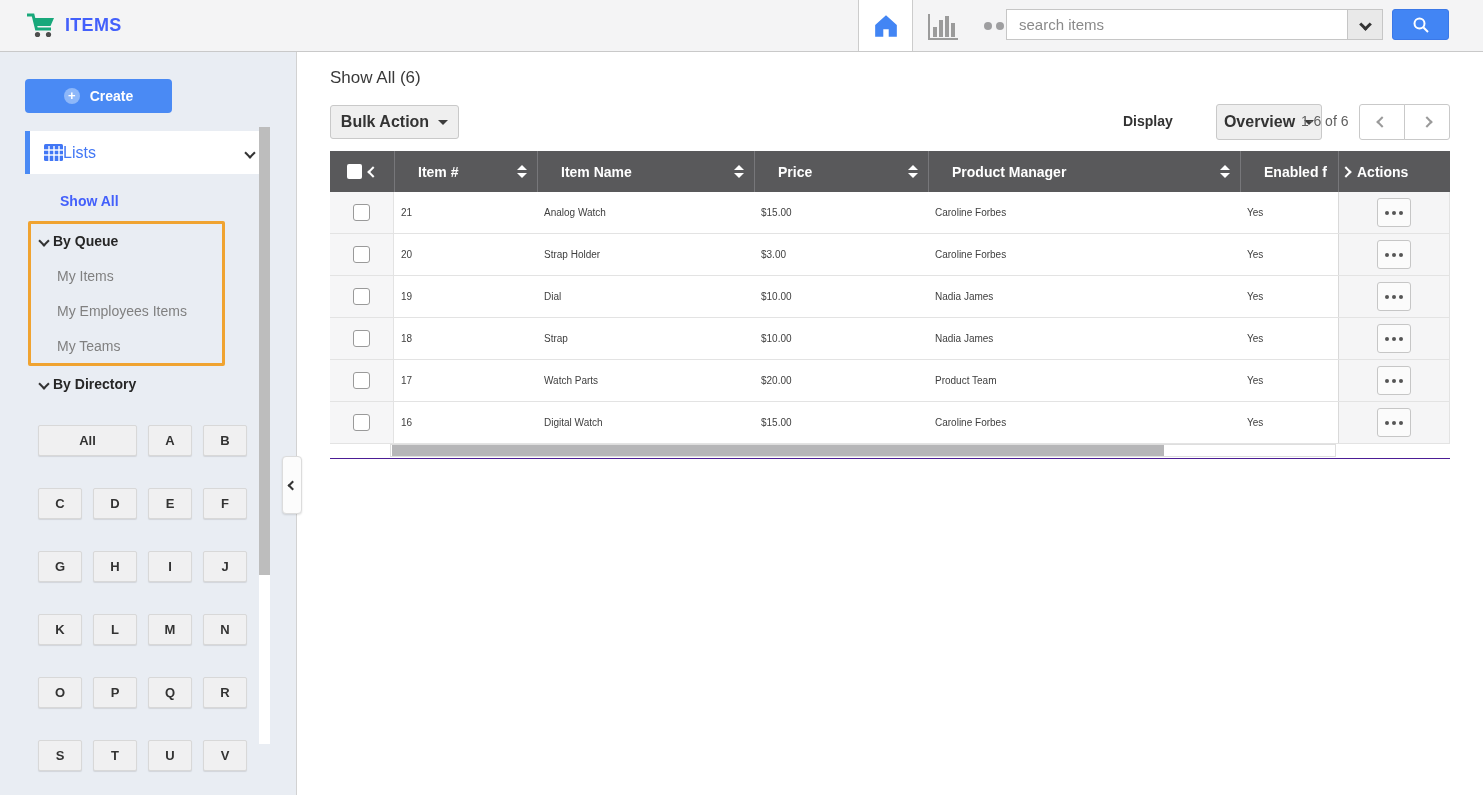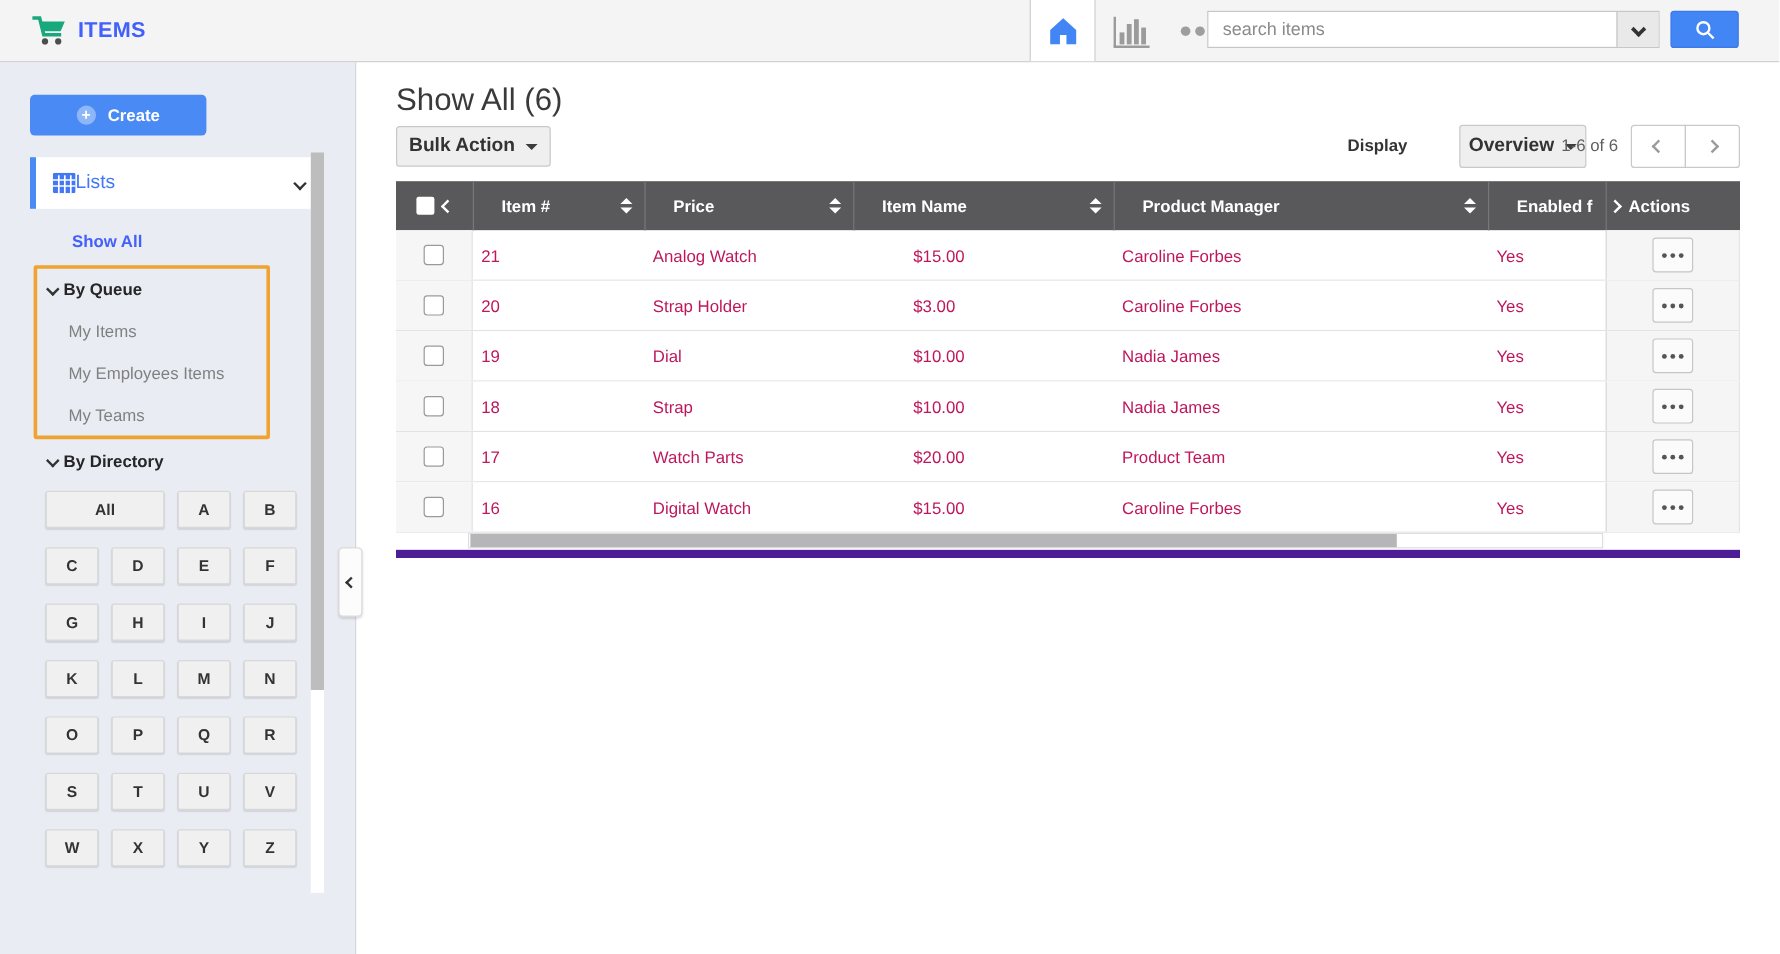--- a/index.html
+++ b/index.html
@@ -36,58 +36,58 @@
   .plus-badge{width:16px;height:16px;border-radius:50%;background:#8db7f9;color:#fff;font-size:13px;font-weight:bold;line-height:15px;text-align:center;}
   .lists-row{position:absolute;left:25px;top:79px;width:245px;height:43px;background:#fff;border-left:5px solid #4a8af4;display:flex;align-items:center;padding:0 16px 0 14px;cursor:pointer;}
   .lists-label{color:#4277f5;font-size:16px;flex:1;}
   .show-all{position:absolute;left:60px;top:141px;font-size:14px;font-weight:bold;color:#4360fb;cursor:pointer;}
   .queue-box{position:absolute;left:28px;top:169px;width:197px;height:145px;border:3px solid #f0a330;border-radius:2px;}
   .section-head{display:flex;align-items:center;gap:5px;font-size:14px;font-weight:bold;color:#262626;cursor:pointer;}
   .queue-box .section-head{margin:9px 0 0 9px;}
   .queue-item{margin:19px 0 0 26px;font-size:14px;color:#808080;cursor:pointer;line-height:16px;}
   .dir-head{position:absolute;left:40px;top:324px;}
   .letter-grid{position:absolute;left:38px;top:357px;width:210px;display:flex;flex-wrap:wrap;gap:16px 11px;}
-  .letter-btn{width:44px;height:31px;background:#f0f0f1;border:1px solid #d8d8d8;border-radius:2px;box-shadow:0 1px 1px rgba(0,0,0,.10);font-weight:bold;font-size:13px;color:#333;display:flex;align-items:center;justify-content:center;cursor:pointer;font-family:"Liberation Sans",sans-serif;}
+  .letter-btn{width:44px;height:31px;background:#f0f0f1;border:1px solid #d8d8d8;border-radius:2px;box-shadow:0 1px 1px rgba(0,0,0,.10);font-weight:bold;font-size:13px;color:#333;display:flex;align-items:center;justify-content:center;cursor:pointer;font-family:"Liberation Sans",sans-serif;margin-top:16px;}
   .letter-btn.wide{width:99px;}
   .bottom-caret{position:absolute;left:39px;top:686px;height:6px;overflow:hidden;}
   .side-scroll{position:absolute;left:259px;top:75px;width:11px;height:617px;background:#fff;}
   .side-scroll .thumb{width:11px;height:448px;background:#bdbdbd;cursor:pointer;}
   .collapse-handle{position:absolute;left:282px;top:456px;width:20px;height:58px;background:#fcfcfc;border:1px solid #dcdcdc;border-radius:4px;box-shadow:0 1px 2px rgba(0,0,0,.12);display:flex;align-items:center;justify-content:center;cursor:pointer;z-index:5;}
   .collapse-handle .chev{padding:2.5px;}
 
   
   .main{position:absolute;left:297px;top:52px;width:1186px;height:743px;background:#fff;}
-  .page-title{position:absolute;left:33px;top:16px;font-size:26px;color:#3a3a3a;}
+  .page-title{position:absolute;left:33px;top:16px;font-size:17px;color:#3a3a3a;}
   .btn-gray{background:#efefef;border:1px solid #c9c9c9;border-radius:3px;font-weight:bold;font-size:16px;color:#333;display:flex;align-items:center;justify-content:center;gap:9px;cursor:pointer;font-family:"Liberation Sans",sans-serif;}
   .bulk-btn{position:absolute;left:33px;top:53px;width:129px;height:34px;}
   .display-label{position:absolute;left:826px;top:61px;font-size:14px;font-weight:bold;color:#333;}
   .overview-btn{position:absolute;left:895px;top:52px;width:106px;height:36px;margin-left:24px;}
   .range-text{position:absolute;left:1004px;top:61px;font-size:14px;color:#5f5f5f;}
   .pager{position:absolute;left:1062px;top:52px;display:flex;}
   .pager-btn{width:46px;height:36px;background:#fff;border:1px solid #c9c9c9;display:flex;align-items:center;justify-content:center;cursor:pointer;}
   .pager-btn.prev{border-radius:3px 0 0 3px;}
   .pager-btn.next{border-radius:0 3px 3px 0;margin-left:-1px;}
 
   
-  .table{position:absolute;left:33px;top:99px;width:1120px;border-bottom:7px solid #4c1d95;}
+  .table{position:absolute;left:33px;top:99px;width:1120px;border-bottom:1px solid #4c1d95;}
   .w-check{width:64px;}.w-item{width:143px;}.w-name{width:217px;}.w-price{width:174px;}.w-pm{width:312px;}.w-en{width:98px;}.w-act{width:112px;}
   .thead{display:flex;height:41px;background:#59595b;}
   .hcell{display:flex;align-items:center;color:#fff;font-weight:bold;font-size:14px;border-left:1px solid #77777a;padding:0 10px 0 23px;overflow:hidden;white-space:nowrap;cursor:pointer;}
   .hcell:first-child{border-left:none;}
   .hcell.sortable{justify-content:space-between;}
   .hcell.check-h{padding:0;justify-content:center;gap:7px;}
   .hcell.en-h{padding-right:0;}
   .hcell.act-h{padding-left:3px;gap:7px;}
   .cbx-h{width:15px;height:15px;background:#fff;border-radius:2px;display:inline-block;}
   .sort{display:flex;flex-direction:column;align-items:center;}
   .sort i{display:block;width:0;height:0;border-left:5px solid transparent;border-right:5px solid transparent;}
   .sort .up{border-bottom:5px solid #fff;margin-bottom:3px;}
   .sort .dn{border-top:5px solid #fff;}
   .trow{display:flex;height:42px;background:#fff;border-bottom:1px solid #e3e3e3;}
-  .cell{display:flex;align-items:center;font-size:14px;color:#be185d;padding-left:7px;overflow:hidden;white-space:nowrap;}
+  .cell{display:flex;align-items:center;font-size:10px;color:#404040;padding-left:7px;overflow:hidden;white-space:nowrap;}
   .col-check{justify-content:center;background:#f6f6f7;border-right:1px solid #e3e3e3;padding-left:0;}
   .col-act{justify-content:center;background:#f5f5f6;border-left:1px solid #d9d9d9;border-right:1px solid #e3e3e3;padding-left:0;}
   .cbx{width:17px;height:17px;background:#fff;border:1px solid #9a9a9a;border-radius:3px;display:inline-block;cursor:pointer;}
   .dots-btn{width:34px;height:29px;background:#fbfbfb;border:1px solid #c6c6c6;border-radius:3px;display:flex;align-items:center;justify-content:center;gap:3px;cursor:pointer;}
   .dots-btn i{width:4px;height:4px;border-radius:50%;background:#555;}
   .hscroll{position:relative;height:14px;background:#fff;}
   .hscroll .track{position:absolute;left:60px;top:0;width:946px;height:13px;background:#fff;border:1px solid #dedede;}
   .hscroll .thumb{position:absolute;left:1px;top:0;width:772px;height:11px;background:#b6b6b8;cursor:pointer;}
 </style>
 </head>
@@ -249,34 +249,34 @@
           <span class="cbx-h"></span>
           <span class="chev left white"></span>
         </div>
         <div class="hcell sortable w-item">
           <span>Item #</span>
           <span class="sort">
               <i class="up"></i>
               <i class="dn"></i>
             </span>
         </div>
+        <div class="hcell sortable w-name">
+          <span>Item Name</span>
+          <span class="sort">
+              <i class="up"></i>
+              <i class="dn"></i>
+            </span>
+        </div>
         <div class="hcell sortable w-price">
           <span>Price</span>
           <span class="sort">
               <i class="up"></i>
               <i class="dn"></i>
             </span>
         </div>
-        <div class="hcell sortable w-name">
-          <span>Item Name</span>
-          <span class="sort">
-              <i class="up"></i>
-              <i class="dn"></i>
-            </span>
-        </div>
         <div class="hcell sortable w-pm">
           <span>Product Manager</span>
           <span class="sort">
               <i class="up"></i>
               <i class="dn"></i>
             </span>
         </div>
         <div class="hcell en-h w-en">
           <span>Enabled f</span>
         </div>

